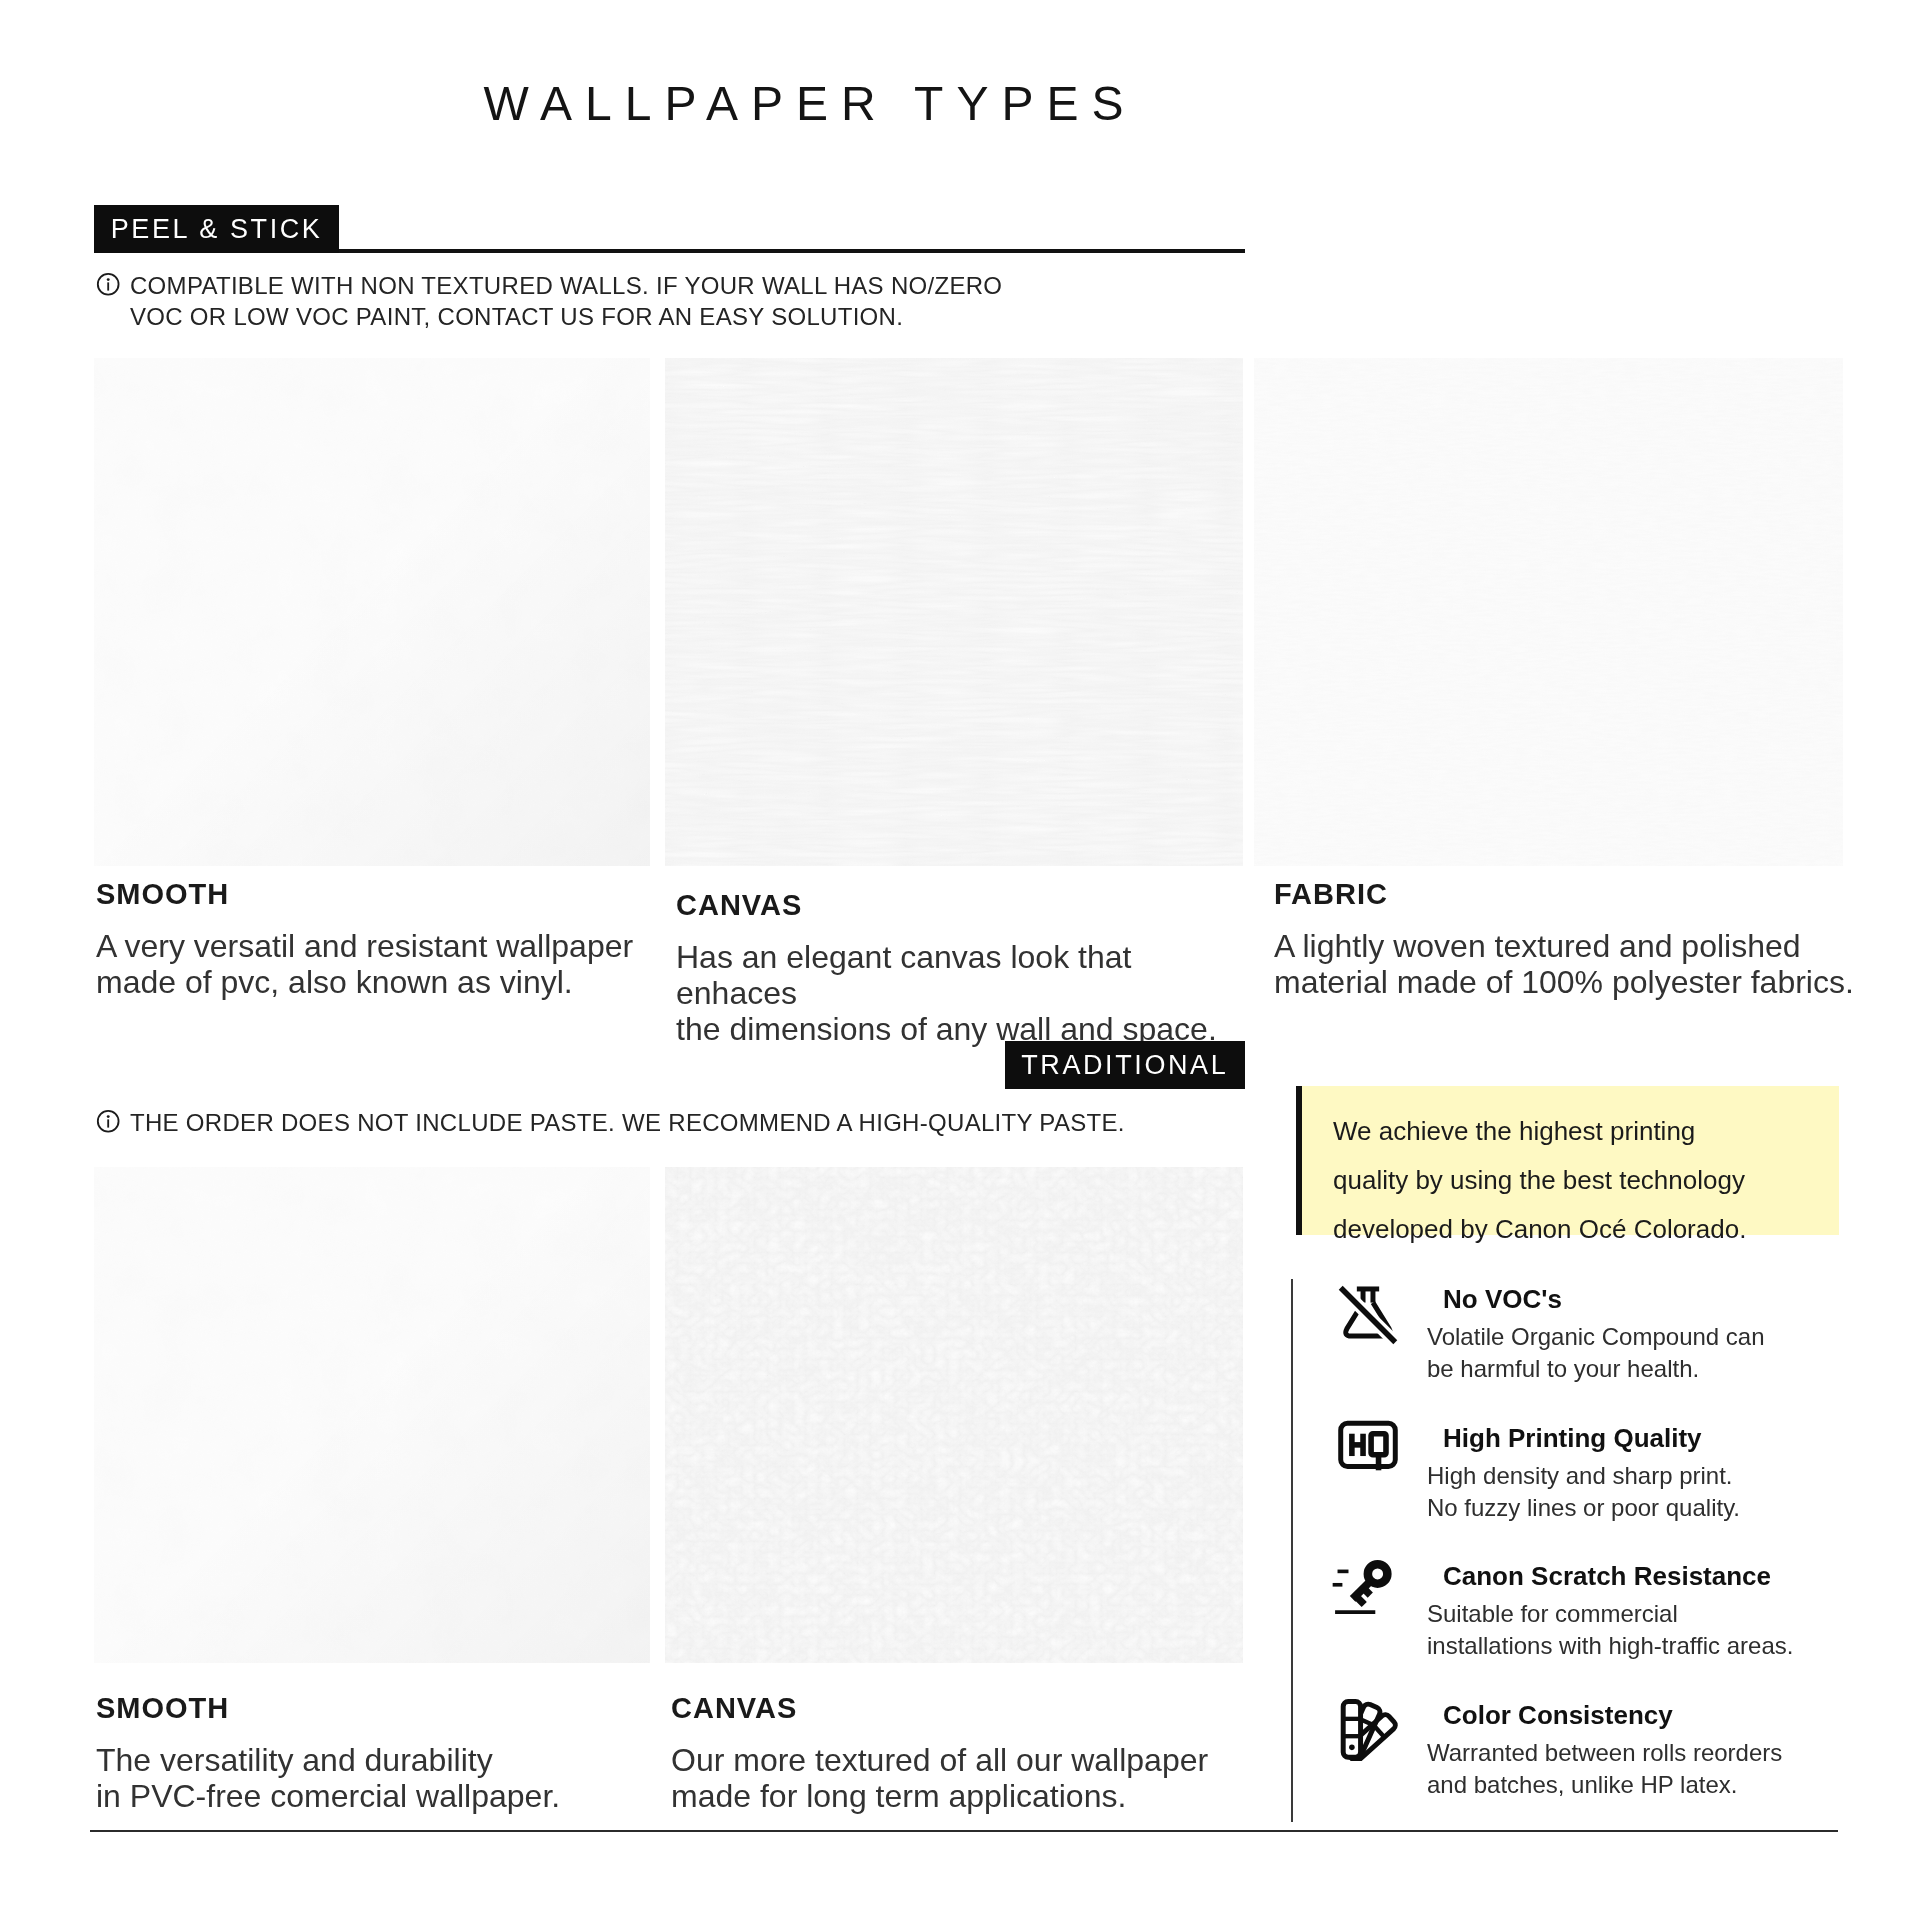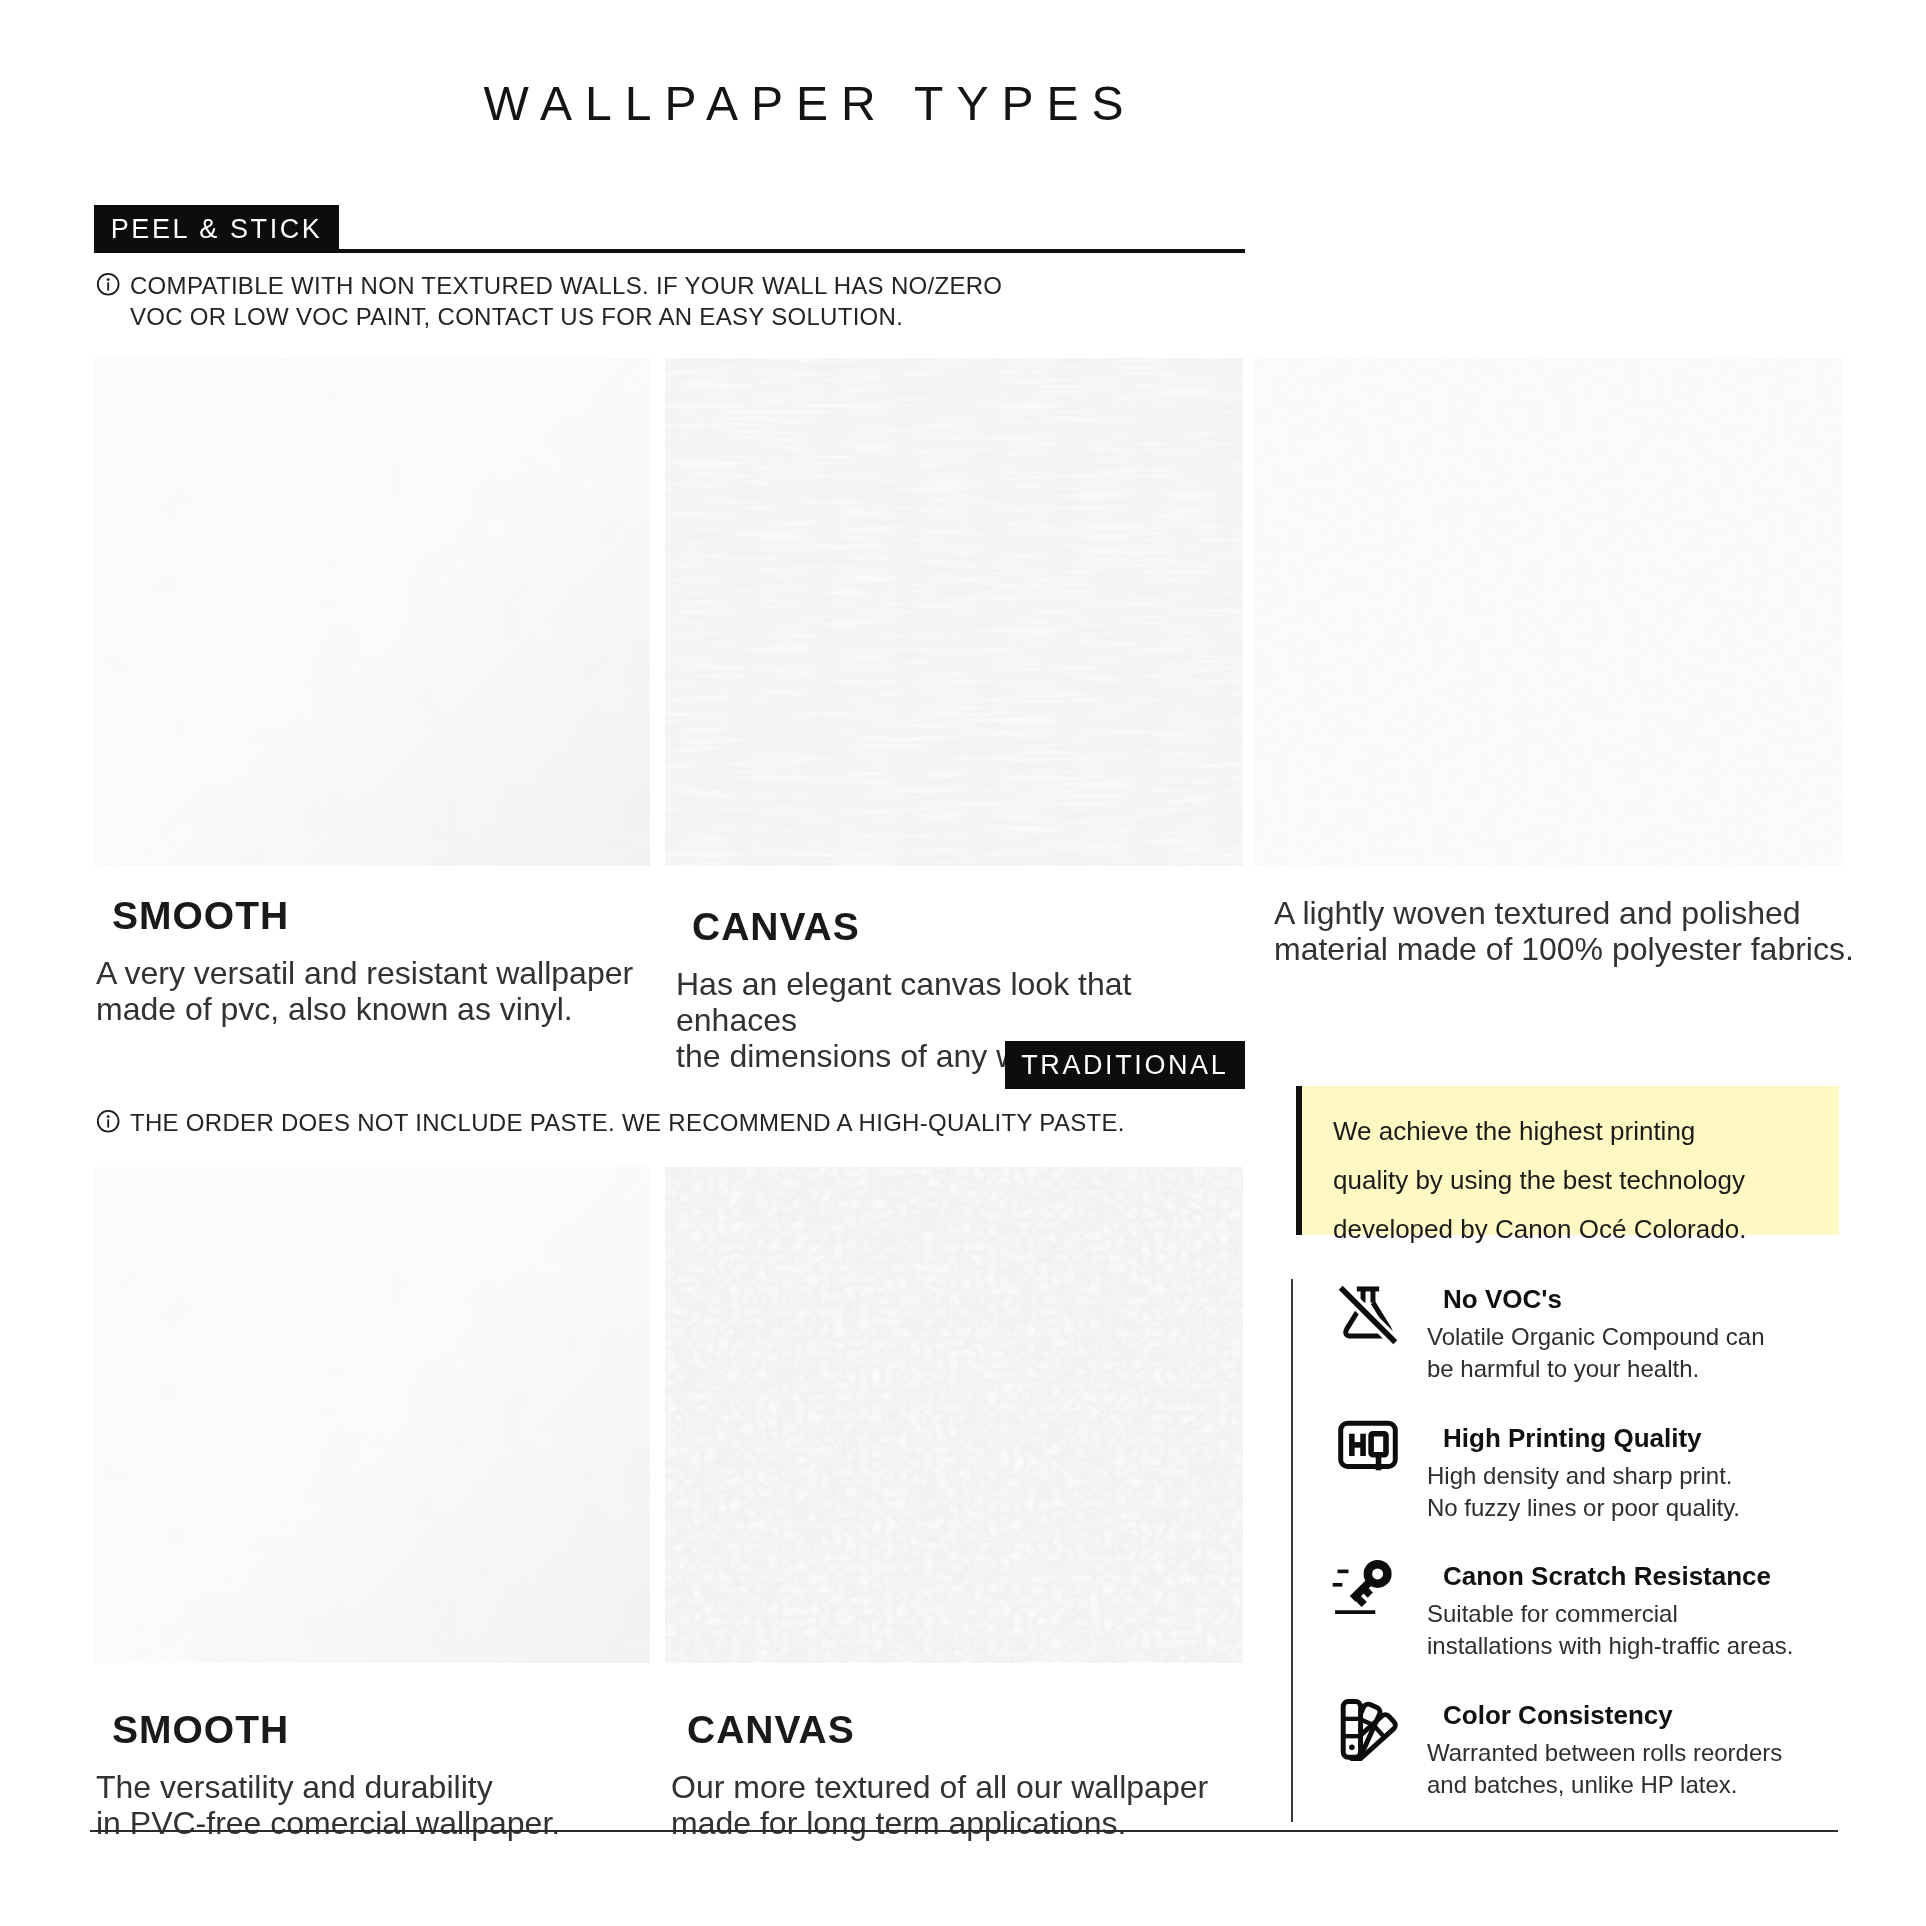--- a/index.html
+++ b/index.html
@@ -33,21 +33,21 @@
   }
 
   
   .swatch{overflow:hidden;background:#f4f4f4;}
   .swatch svg{display:block;width:100%;height:100%;}
   .swatch .shade{position:absolute;left:0;top:0;right:0;bottom:0;
     background:linear-gradient(315deg, rgba(0,0,0,0.035), rgba(255,255,255,0) 55%);}
 
   
   .caption h3{
-    margin:16px;font-size:39px;font-weight:700;letter-spacing:1px;color:#1a1a1a;
+    margin:0;font-size:29px;font-weight:700;letter-spacing:1px;color:#1a1a1a;
   }
   .caption p{
     margin:16.7px 0 0 0;font-size:32px;line-height:36px;color:#323232;font-weight:400;
     white-space:pre-line;
   }
 
   
   .quality-box{
     left:1296px;top:1086px;width:543px;height:149px;background:#fef9c3;
   }
@@ -166,20 +166,21 @@
   <h3>SMOOTH</h3>
   <p>A very versatil and resistant wallpaper
 made of pvc, also known as vinyl.</p>
 </div>
 <div class="abs caption" style="left:676px;top:889px;width:584px;">
   <h3>CANVAS</h3>
   <p>Has an elegant canvas look that enhaces
 the dimensions of any wall and space.</p>
 </div>
 <div class="abs caption" style="left:1274px;top:878px;width:584px;">
+  <h3>FABRIC</h3>
   <p>A lightly woven textured and polished
 material made of 100% polyester fabrics.</p>
 </div>
 
 <div class="abs section-header" style="left:94px;top:1041px;width:1151px;flex-direction:column;">
   <div class="section-label">TRADITIONAL</div>
   <div class="section-rule"></div>
 </div>
 
 <div class="abs info-note" style="left:96px;top:1107px;width:1143px;">

